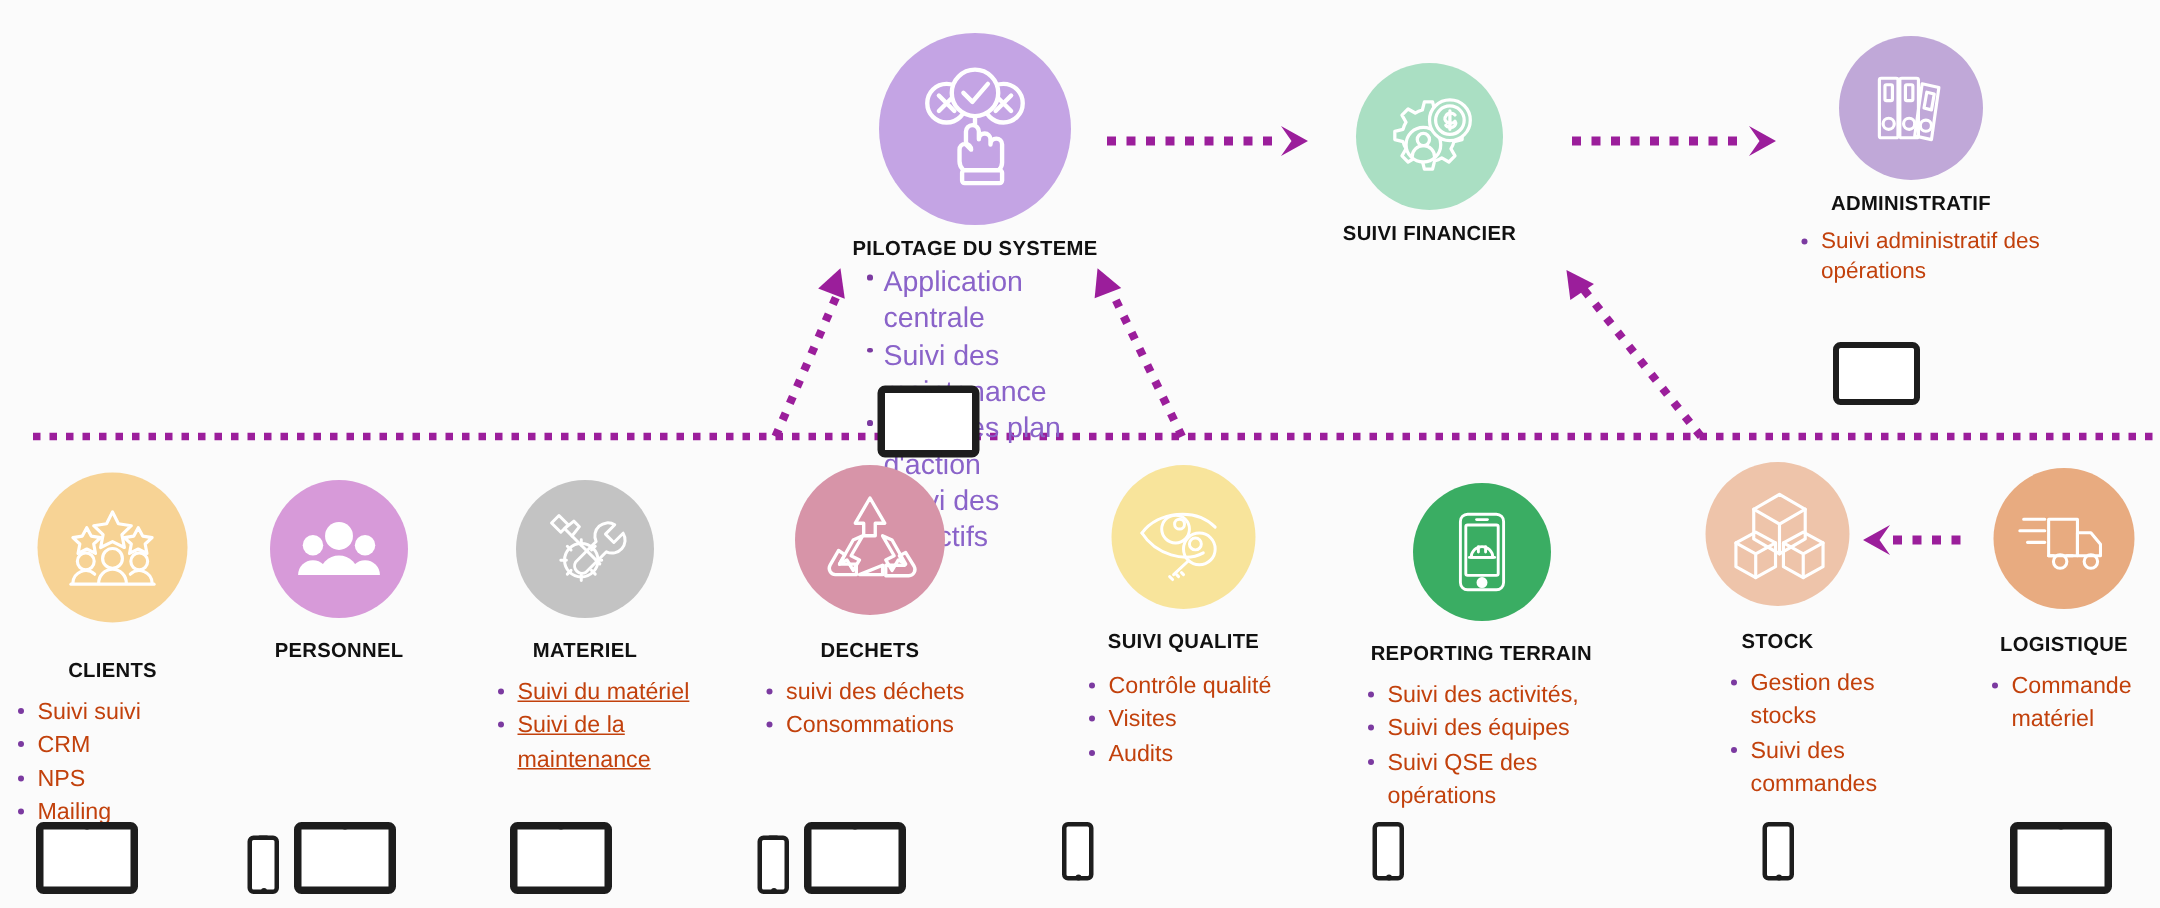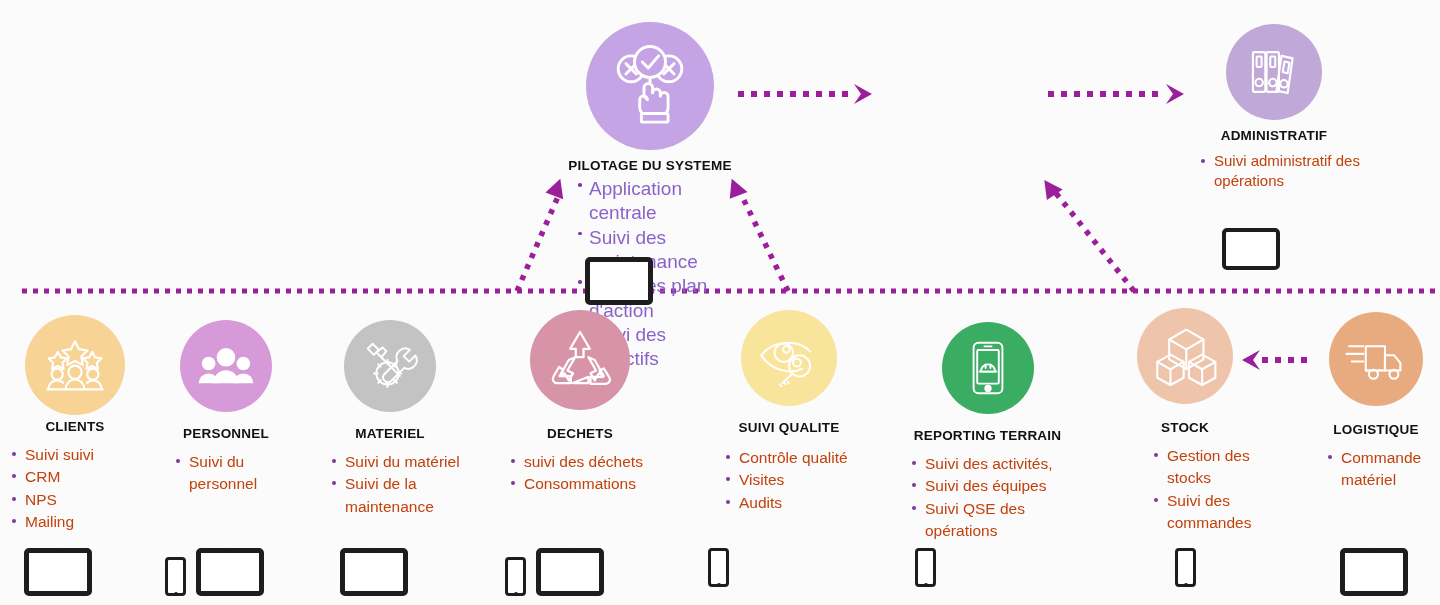--- a/index.html
+++ b/index.html
@@ -146,20 +146,34 @@
       <li>Application centrale</li>
       <li>Suivi des maintenance</li>
       <li>Suivi des plan d'action</li>
       <li>Suivi des objectifs</li>
     </ul>
   </div>
   <div class="devices" style="left:585px;top:257px;">
     <div class="tablet"></div>
   </div>
 
+  <div class="node top-node" style="left:863px;top:42px;width:180px;">
+    <div class="circle" style="width:98px;height:98px;background:#aadfc3;">
+      <svg width="68" height="68" viewBox="0 0 100 100" fill="none" stroke="#ffffff" stroke-width="3.2" stroke-linecap="round" stroke-linejoin="round">
+        <path d="M45 16 l8 0 l2 8 a26 26 0 0 1 7 3 l7 -4 l6 6 -4 7 a26 26 0 0 1 3 7 l8 2 0 8 -8 2 a26 26 0 0 1 -3 7 l4 7 -6 6 -7 -4 a26 26 0 0 1 -7 3 l-2 8 -8 0 -2 -8 a26 26 0 0 1 -7 -3 l-7 4 -6 -6 4 -7 a26 26 0 0 1 -3 -7 l-8 -2 0 -8 8 -2 a26 26 0 0 1 3 -7 l-4 -7 6 -6 7 4 a26 26 0 0 1 7 -3 z"></path>
+        <circle cx="44" cy="58" r="17" fill="#aadfc3"></circle>
+        <circle cx="44" cy="53" r="6"></circle>
+        <path d="M33 70 a11 11 0 0 1 22 0"></path>
+        <circle cx="70" cy="34" r="20" fill="#aadfc3"></circle>
+        <circle cx="70" cy="34" r="14"></circle>
+        <path d="M70 25 l0 18 M75 29 a5 4 0 0 0 -9 1 a5 4 0 0 0 9 5 a5 4 0 0 1 -9 4"></path>
+      </svg>
+    </div>
+    <div class="node-title">SUIVI FINANCIER</div>
+  </div>
 
   <div class="node top-node" style="left:1185px;top:24px;width:178px;">
     <div class="circle" style="width:96px;height:96px;background:#c0a8d8;">
       <svg width="62" height="62" viewBox="0 0 100 100" fill="none" stroke="#ffffff" stroke-width="3.4" stroke-linecap="round" stroke-linejoin="round">
         <rect x="16" y="18" width="20" height="64" rx="2"></rect>
         <rect x="22" y="25" width="8" height="17" rx="1.5"></rect>
         <circle cx="26" cy="67" r="6"></circle>
         <rect x="38" y="18" width="20" height="64" rx="2"></rect>
         <rect x="44" y="25" width="8" height="17" rx="1.5"></rect>
         <circle cx="48" cy="67" r="6"></circle>
@@ -185,21 +199,21 @@
         <path d="M76 30 l4.5 8.5 9.5 1.5 -7 6.5 1.8 9.5 -8.8 -4.5 -8.8 4.5 1.8 -9.5 -7 -6.5 9.5 -1.5 z"></path>
         <circle cx="50" cy="61" r="10"></circle>
         <circle cx="23" cy="64" r="8.5"></circle>
         <circle cx="77" cy="64" r="8.5"></circle>
         <path d="M36 86 a14 14 0 0 1 28 0"></path>
         <path d="M10 86 a13 13 0 0 1 22 -9"></path>
         <path d="M90 86 a13 13 0 0 0 -22 -9"></path>
         <path d="M8 87 l84 0"></path>
       </svg>
     </div>
-    <div class="node-title" style="margin-top:4px;">CLIENTS</div>
+    <div class="node-title" style="margin-top:24px;">CLIENTS</div>
     <ul class="bullets" style="margin-top:10px;margin-left:10px;">
       <li>Suivi suivi</li>
       <li>CRM</li>
       <li>NPS</li>
       <li>Mailing</li>
     </ul>
   </div>
   <div class="devices" style="left:24px;top:548px;">
     <div class="tablet"></div>
   </div>
@@ -209,42 +223,39 @@
       <svg width="62" height="62" viewBox="0 0 100 100" fill="#ffffff">
         <circle cx="50" cy="36" r="15"></circle>
         <path d="M29 78 a21 21 0 0 1 42 0 z"></path>
         <circle cx="22" cy="46" r="11"></circle>
         <path d="M6 78 a16 16 0 0 1 32 0 z"></path>
         <circle cx="78" cy="46" r="11"></circle>
         <path d="M62 78 a16 16 0 0 1 32 0 z"></path>
       </svg>
     </div>
     <div class="node-title" style="margin-top:14px;">PERSONNEL</div>
-    <ul class="bullets" style="margin-top:10px;margin-left:18px;">
-      <li>Suivi du personnel</li>
-    </ul>
   </div>
   <div class="devices" style="left:165px;top:548px;">
     <div class="phone"></div>
     <div class="tablet"></div>
   </div>
 
   <div class="bottom-node" style="left:320px;top:320px;width:140px;">
     <div class="circle" style="width:92px;height:92px;background:#c3c3c3;margin:0 auto;">
       <svg width="62" height="62" viewBox="0 0 100 100" fill="none" stroke="#ffffff" stroke-width="3.2" stroke-linecap="round" stroke-linejoin="round">
         <path d="M14 22 l8 -8 10 10 -8 8 z"></path>
         <path d="M28 28 l10 -8 6 6 -8 10 z"></path>
         <path d="M36 36 l30 30"></path>
         <path d="M82 24 a14 14 0 0 0 -20 18 l-22 22 a8 8 0 0 0 11 11 l22 -22 a14 14 0 0 0 18 -20 l-10 10 -9 -9 z"></path>
         <circle cx="46" cy="62" r="18"></circle>
         <path d="M46 40 l0 6 M46 78 l0 6 M24 62 l6 0 M62 62 l6 0 M31 47 l4 4 M57 73 l4 4 M61 47 l-4 4 M35 73 l-4 4"></path>
       </svg>
     </div>
     <div class="node-title" style="margin-top:14px;">MATERIEL</div>
-    <ul class="bullets" style="margin-top:10px;margin-left:10px;">
+    <ul class="bullets" style="margin-top:10px;margin-left:10px;text-decoration:underline;">
       <li>Suivi du matériel</li>
       <li>Suivi de la maintenance</li>
     </ul>
   </div>
   <div class="devices" style="left:340px;top:548px;">
     <div class="tablet"></div>
   </div>
 
   <div class="bottom-node" style="left:505px;top:310px;width:150px;">
     <div class="circle" style="width:100px;height:100px;background:#d794a8;margin:0 auto;">

